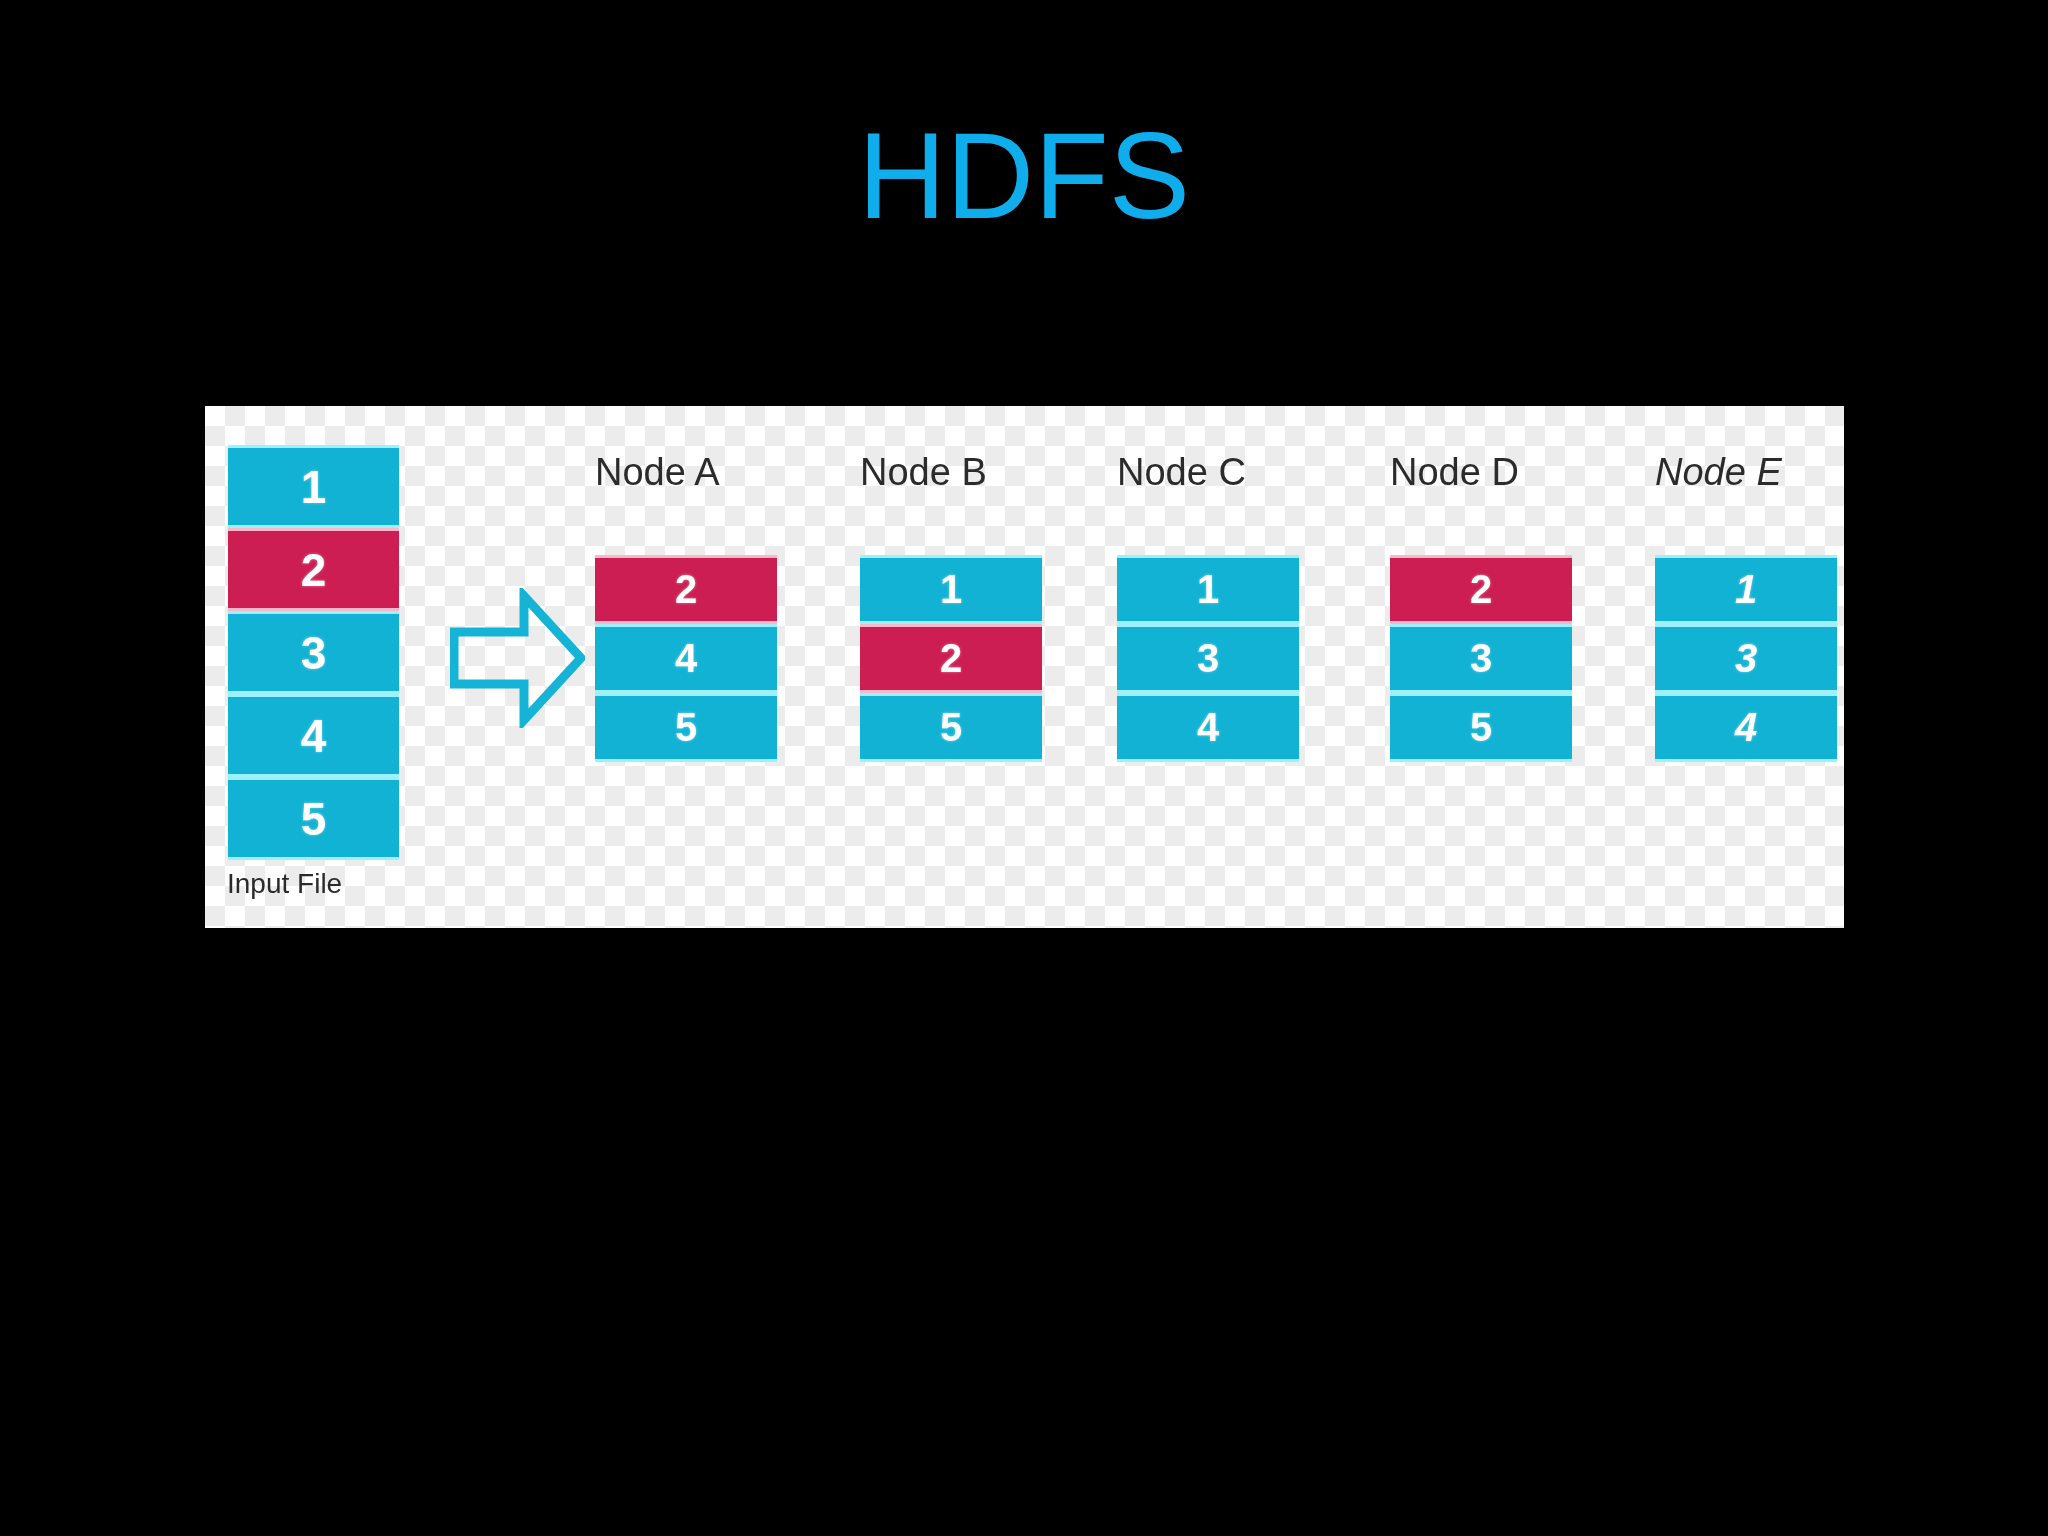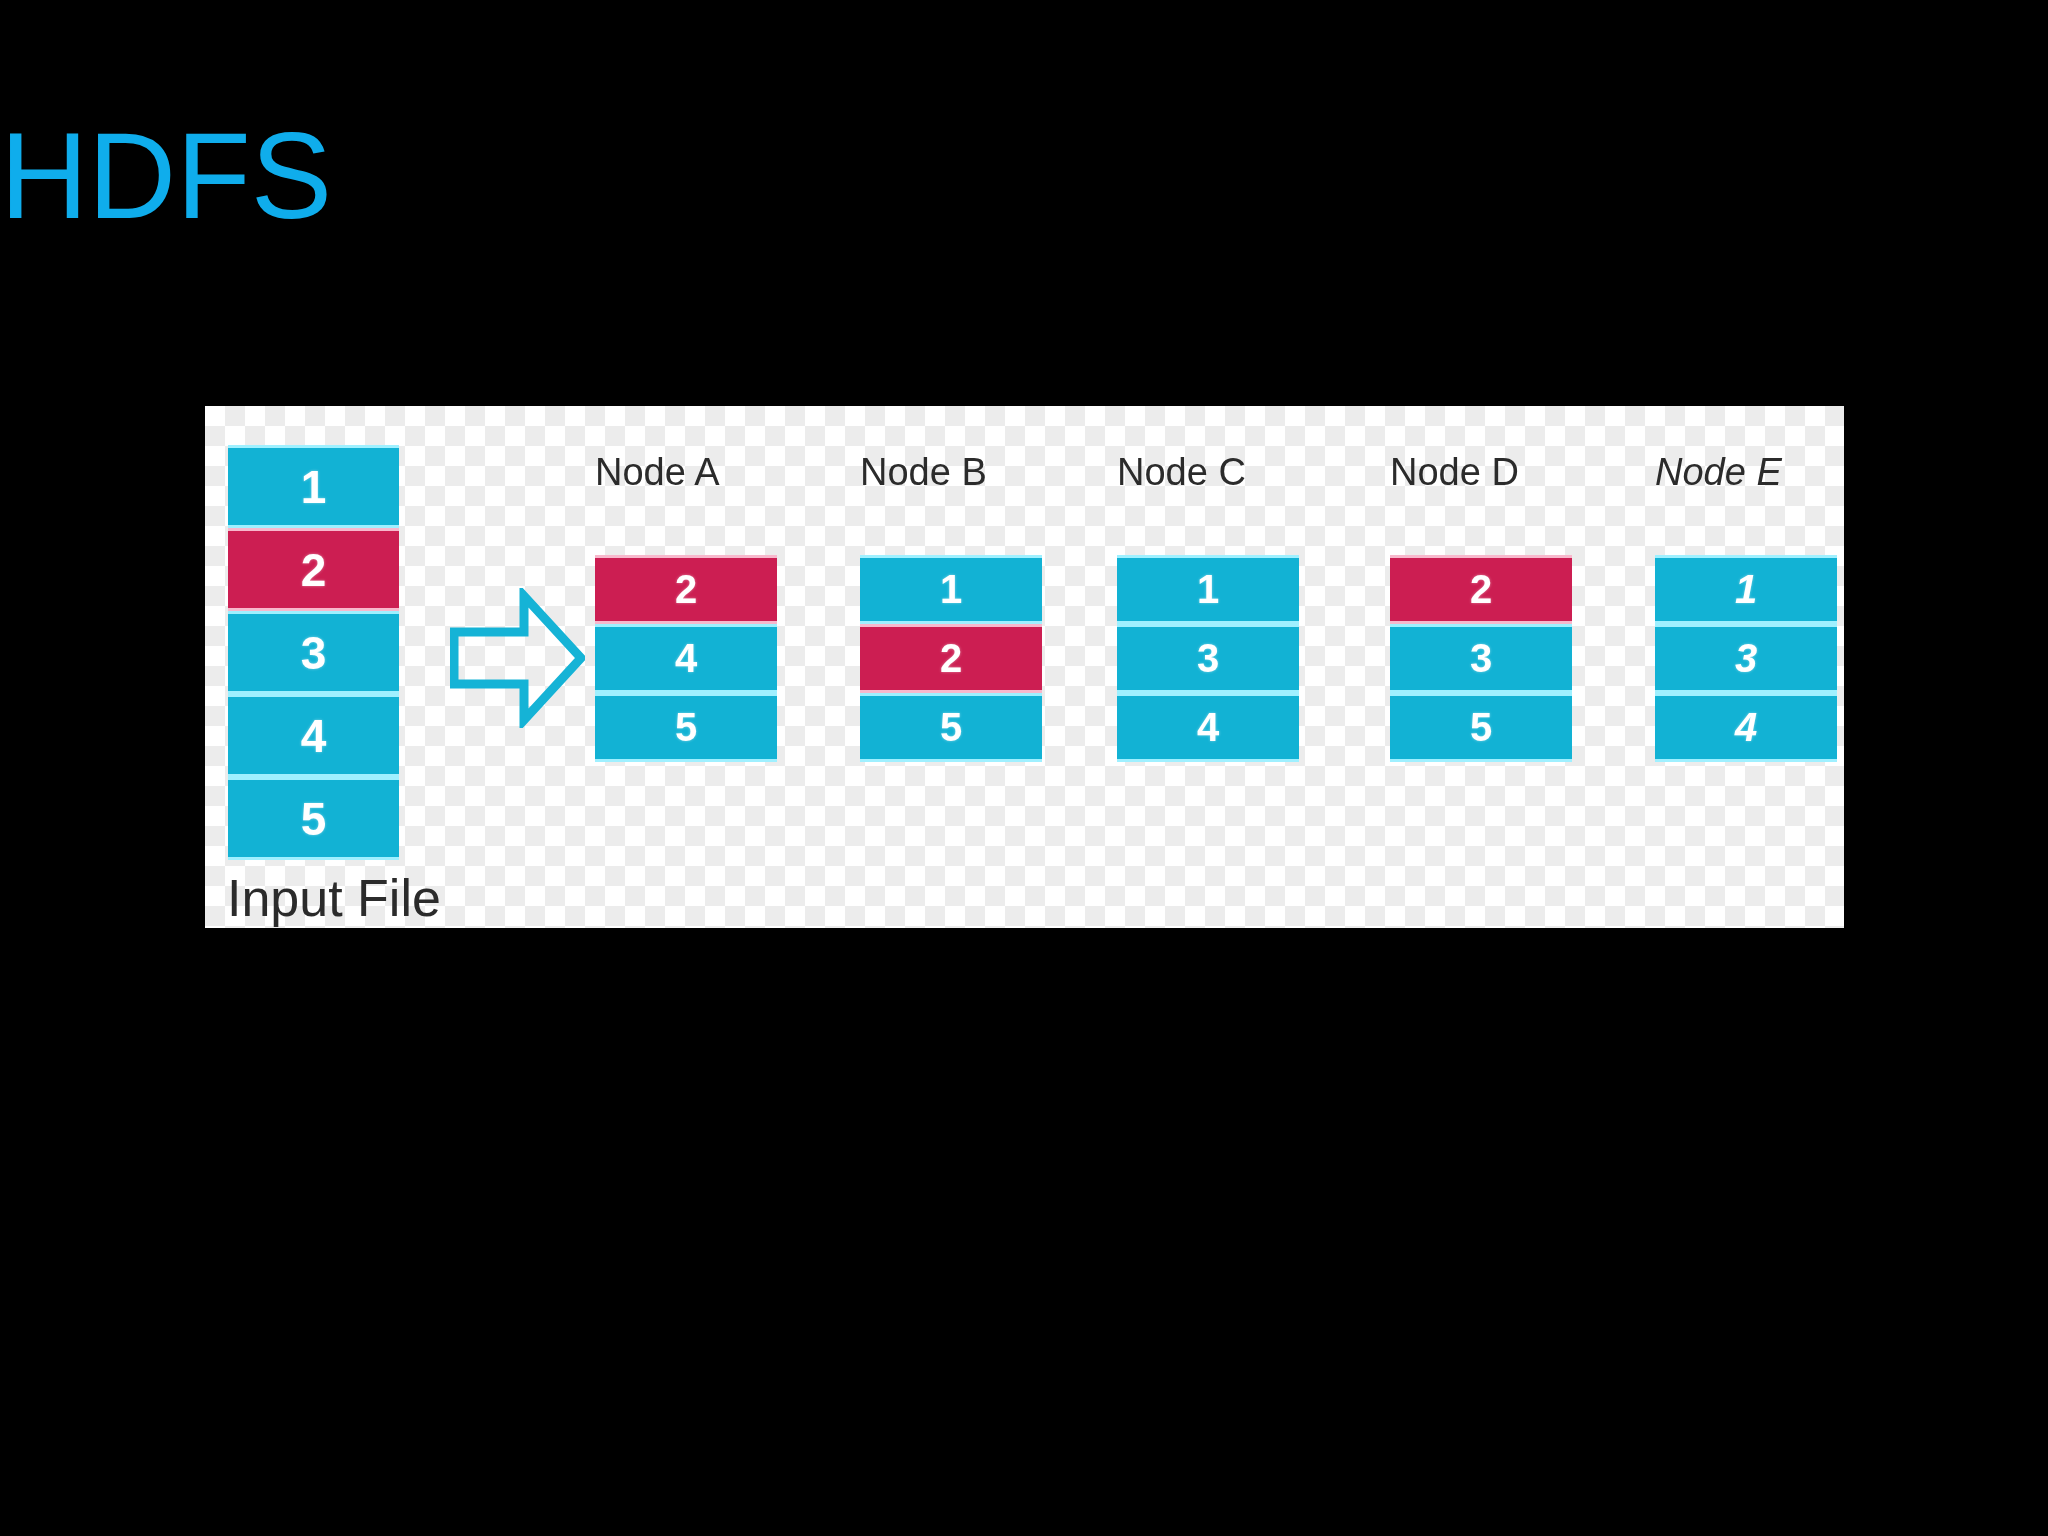--- a/index.html
+++ b/index.html
@@ -15,20 +15,21 @@
     font-family: "Liberation Sans", sans-serif;
     position: relative;
   }
 
   
   #slide-title {
     position: absolute;
     left: 0;
     top: 112px;
     width: 2048px;
+    text-align: center;
     color: #0fadec;
     font-size: 122px;
     font-weight: 400;
     line-height: 1.05;
     letter-spacing: 0px;
   }
 
   
   #diagram-panel {
     position: absolute;
@@ -67,21 +68,21 @@
     text-shadow: 0 0 3px rgba(255,255,255,0.45);
   }
   .input-block.cyan  { background: #12b2d4; }
   .input-block.red   { background: #cc1e52; border-top-color:#f7b8cc; border-bottom-color:#f7b8cc; }
 
   #input-file-label {
     position: absolute;
     left: 22px;
     top: 462px;
     color: #2b2b2b;
-    font-size: 52px;
+    font-size: 28px;
     font-weight: 400;
     white-space: nowrap;
   }
 
   
   #flow-arrow {
     position: absolute;
     left: 245px;
     top: 182px;
     width: 135px;

